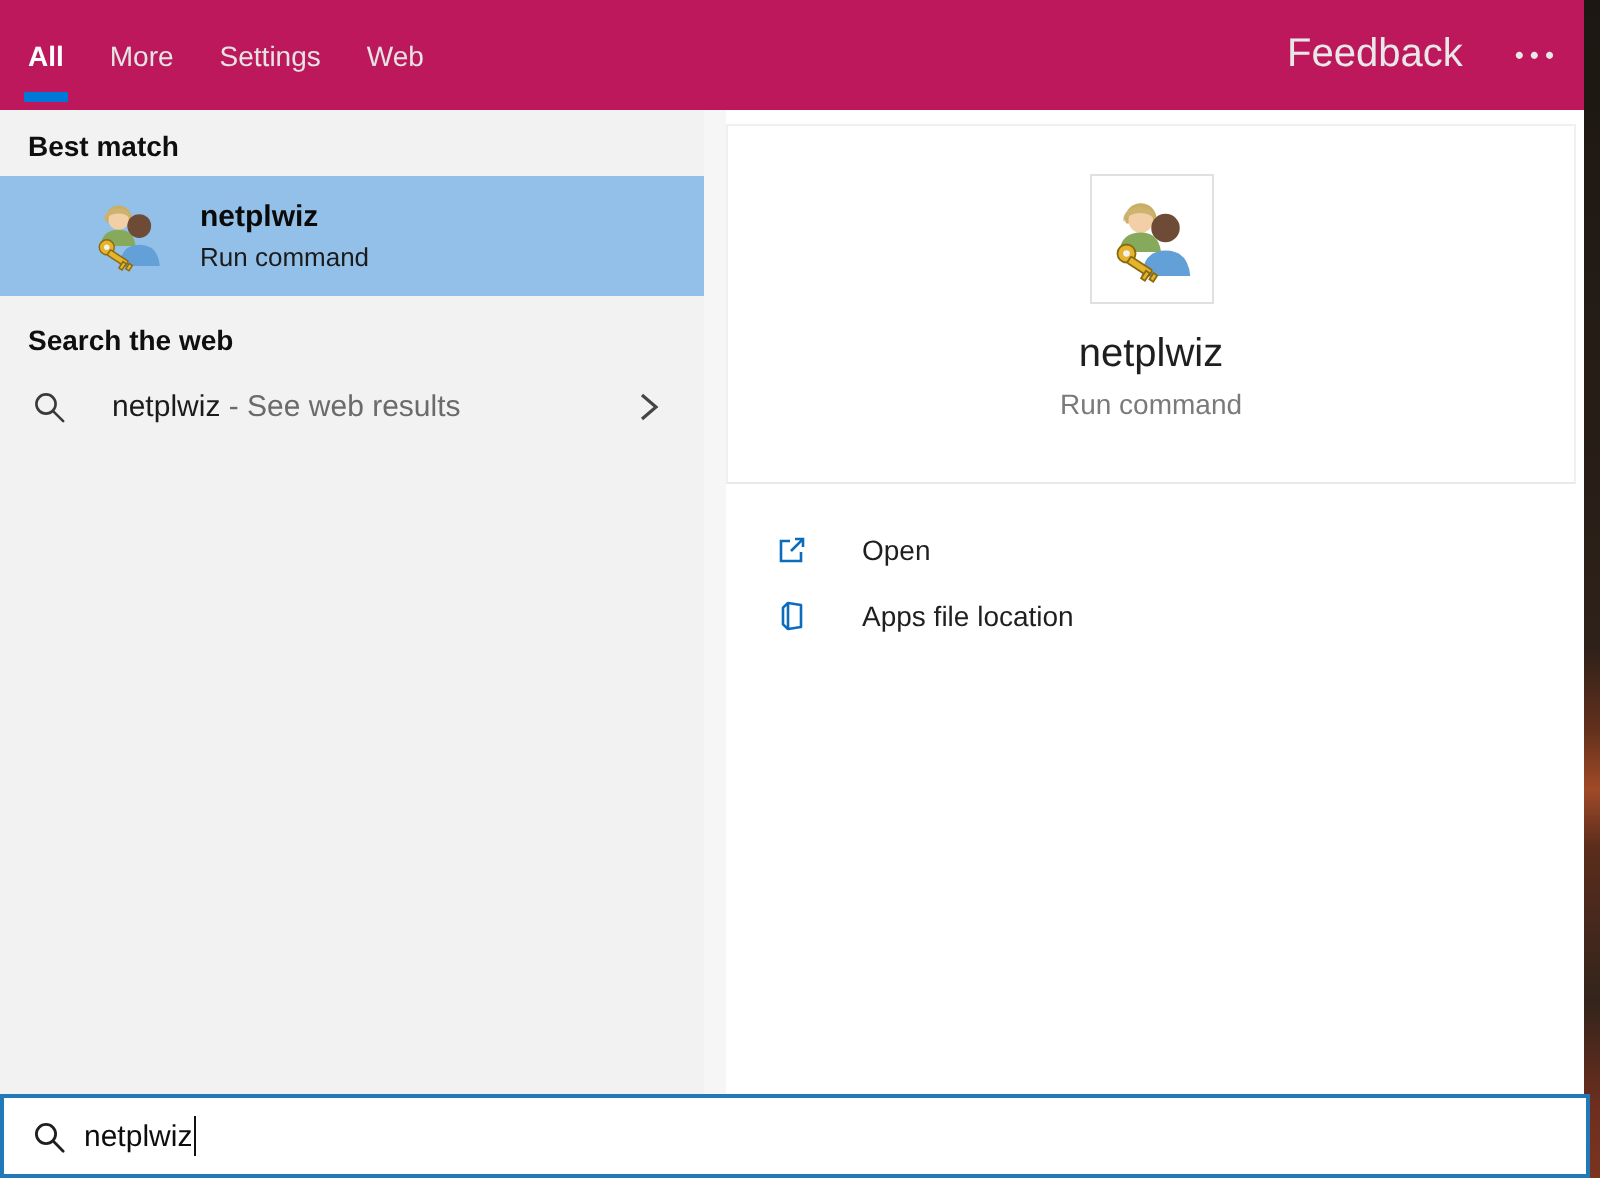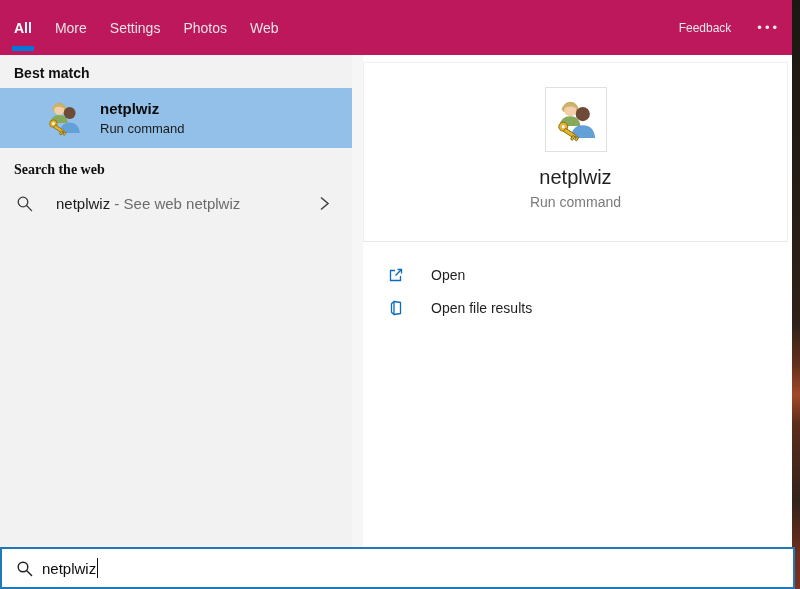--- a/index.html
+++ b/index.html
@@ -36,42 +36,42 @@
     background:#0078d7;
   }
   .tab .dropdown-arrow {
     width:0; height:0; margin-left:7px;
     border-left:5px solid transparent; border-right:5px solid transparent;
     border-top:6px solid #e4e4e4;
   }
   .topbar-right {
     margin-left:auto; display:flex; align-items:center; margin-right:20px;
   }
-  .feedback { color:#e8e8e8; font-size:12px; cursor:pointer;padding-left:20px; }
+  .feedback { color:#e8e8e8; font-size:20px; cursor:pointer;padding-left:20px; }
   .overflow-dots { color:#e8e8e8; font-size:13px; letter-spacing:3px; margin-left:26px; cursor:pointer; }
 
   
   .left-panel {
     position:absolute; left:0; top:55px; width:352px; height:360px;
     background:#f2f2f2; z-index:2;
   }
   .section-heading {
     margin:8px 0 0 14px; height:20px; line-height:20px;
     font-size:14px; font-weight:bold; color:#0f0f0f;
   }
   .best-match-row {
     margin-top:5px; height:60px; background:#92c0e8;
     display:flex; align-items:center; cursor:pointer;
   }
   .best-match-row .result-icon { width:40px; height:40px; margin-left:44px; flex:0 0 auto; }
   .best-match-text { margin-left:16px; }
   .best-match-title { font-size:15px; font-weight:bold; color:#0a0a0a; line-height:19px; }
   .best-match-subtitle { font-size:13px; color:#1b1b1b; margin-top:3px; line-height:16px; }
 
-  .web-heading { margin-top:12px;font-family:Liberation Serif, serif; }
+  .web-heading { margin-top:12px; }
   .web-row {
     margin-top:6px; height:34px; display:flex; align-items:center; cursor:pointer;
   }
   .web-row .mag { width:17px; height:17px; margin-left:16px; flex:0 0 auto; }
   .web-row-text { margin-left:23px; font-size:15px; color:#1b1b1b; white-space:nowrap; }
   .web-row-suffix { color:#6b6b6b; }
   .web-chevron { margin-left:auto; margin-right:21px; width:13px; height:15px; }
 
   
   .gutter {
@@ -148,23 +148,20 @@
     <div class="tab active">
       <span>All</span>
     </div>
     <div class="tab">
       <span>More</span>
     </div>
     <div class="tab">
       <span>Settings</span>
     </div>
     <div class="tab">
-      <span>Photos</span>
-    </div>
-    <div class="tab">
       <span>Web</span>
     </div>
   </div>
   <div class="topbar-right">
     <span class="feedback">Feedback</span>
     <span class="overflow-dots">•••</span>
   </div>
 </div>
 
 <div class="left-panel">
@@ -182,21 +179,21 @@
 
   <div class="section-heading web-heading">Search the web</div>
 
   <div class="web-row">
     <svg class="mag" viewBox="0 0 17 17">
       <g fill="none" stroke="#3a3a3a" stroke-width="1.3" stroke-linecap="round">
         <circle cx="7" cy="7" r="4.8"></circle>
           <line x1="10.8" y1="10.8" x2="15.6" y2="15.6"></line>
       </g>
     </svg>
-    <div class="web-row-text"><span>netplwiz</span><span class="web-row-suffix"> - See web netplwiz</span></div>
+    <div class="web-row-text"><span>netplwiz</span><span class="web-row-suffix"> - See web results</span></div>
     <svg class="web-chevron" viewBox="0 0 13 15">
       <polyline points="3,1.5 10,7.5 3,13.5" fill="none" stroke="#454545" stroke-width="1.6"></polyline>
     </svg>
   </div>
 </div>
 
 <div class="gutter"></div>
 
 <div class="right-panel">
   <div class="preview-header">
@@ -220,21 +217,21 @@
       </svg>
       <span class="action-label">Open</span>
     </div>
     <div class="action-row">
       <svg class="action-icon" viewBox="0 0 16 16">
         <g fill="none" stroke="#0b6cbd" stroke-width="1.3" stroke-linejoin="round">
           <path d="M6 1.5 L12.5 2.5 V13.5 L6 14.5 Z"></path>
           <path d="M6 1.5 L3.5 3.8 V12.2 L6 14.5"></path>
         </g>
       </svg>
-      <span class="action-label">Open file results</span>
+      <span class="action-label">Apps file location</span>
     </div>
   </div>
 </div>
 
 <div class="search-bar">
   <svg class="mag" viewBox="0 0 17 17">
     <g fill="none" stroke="#1f1f1f" stroke-width="1.4" stroke-linecap="round">
       <circle cx="7" cy="7" r="4.8"></circle>
         <line x1="10.8" y1="10.8" x2="15.6" y2="15.6"></line>
     </g>

